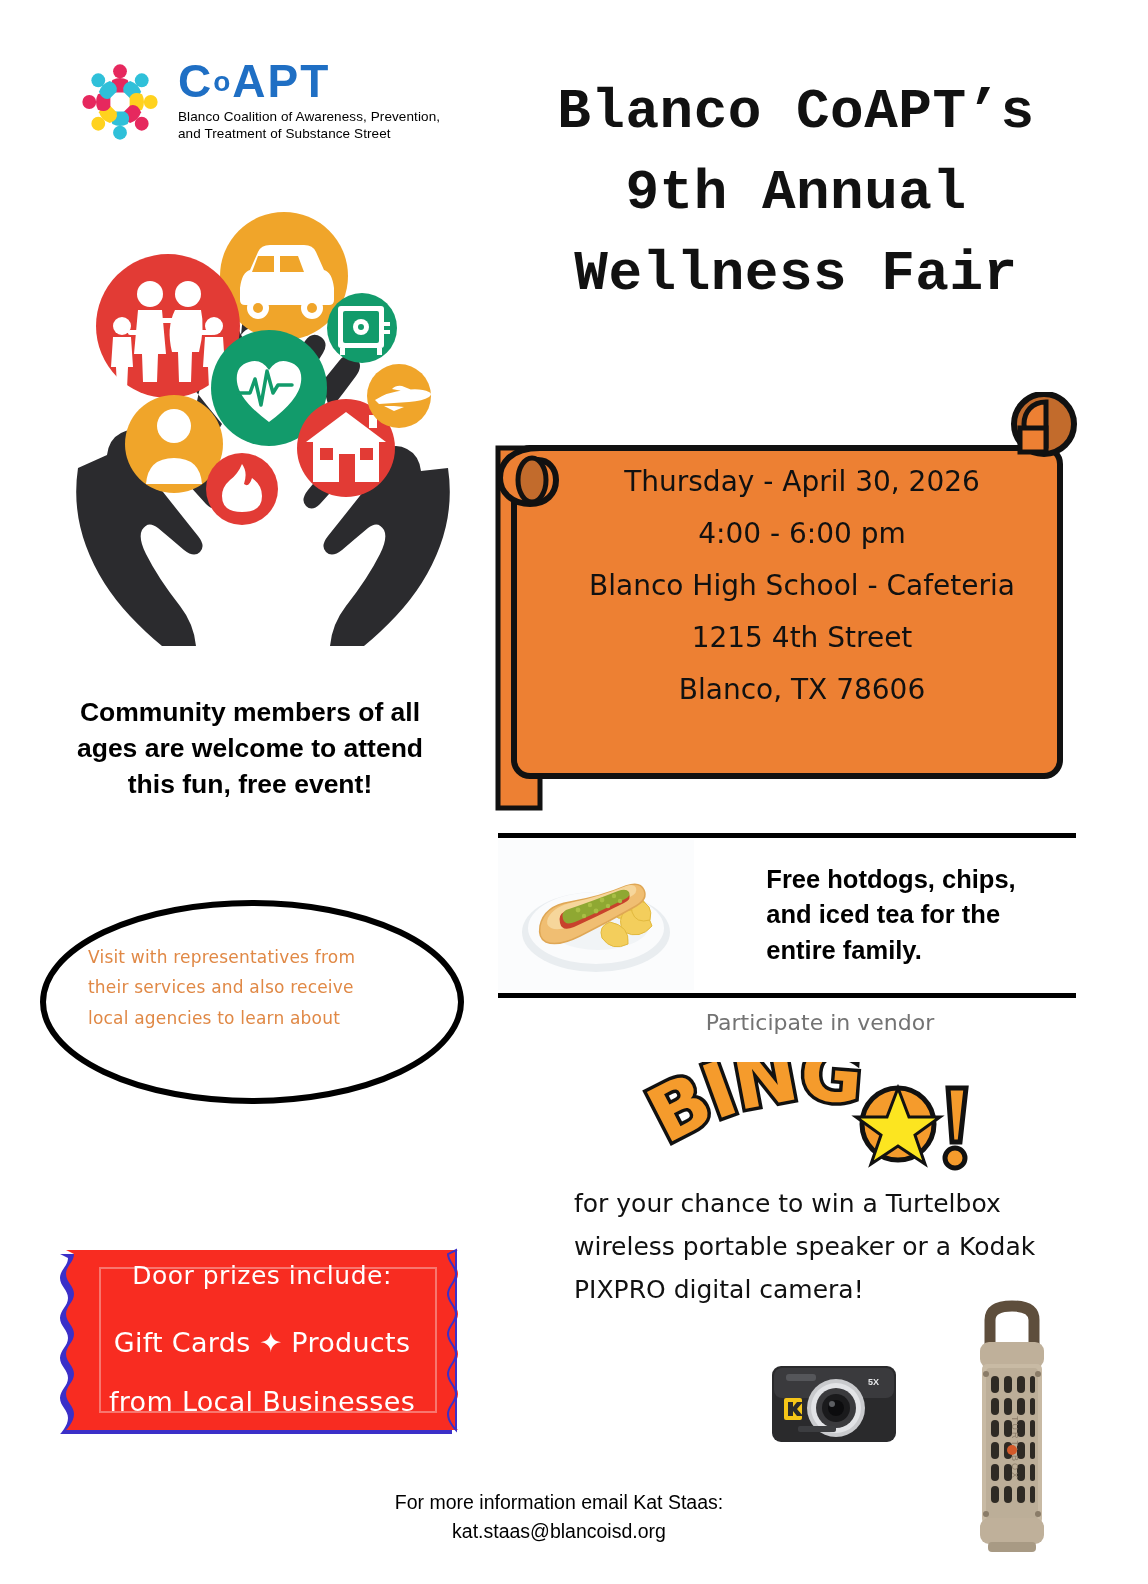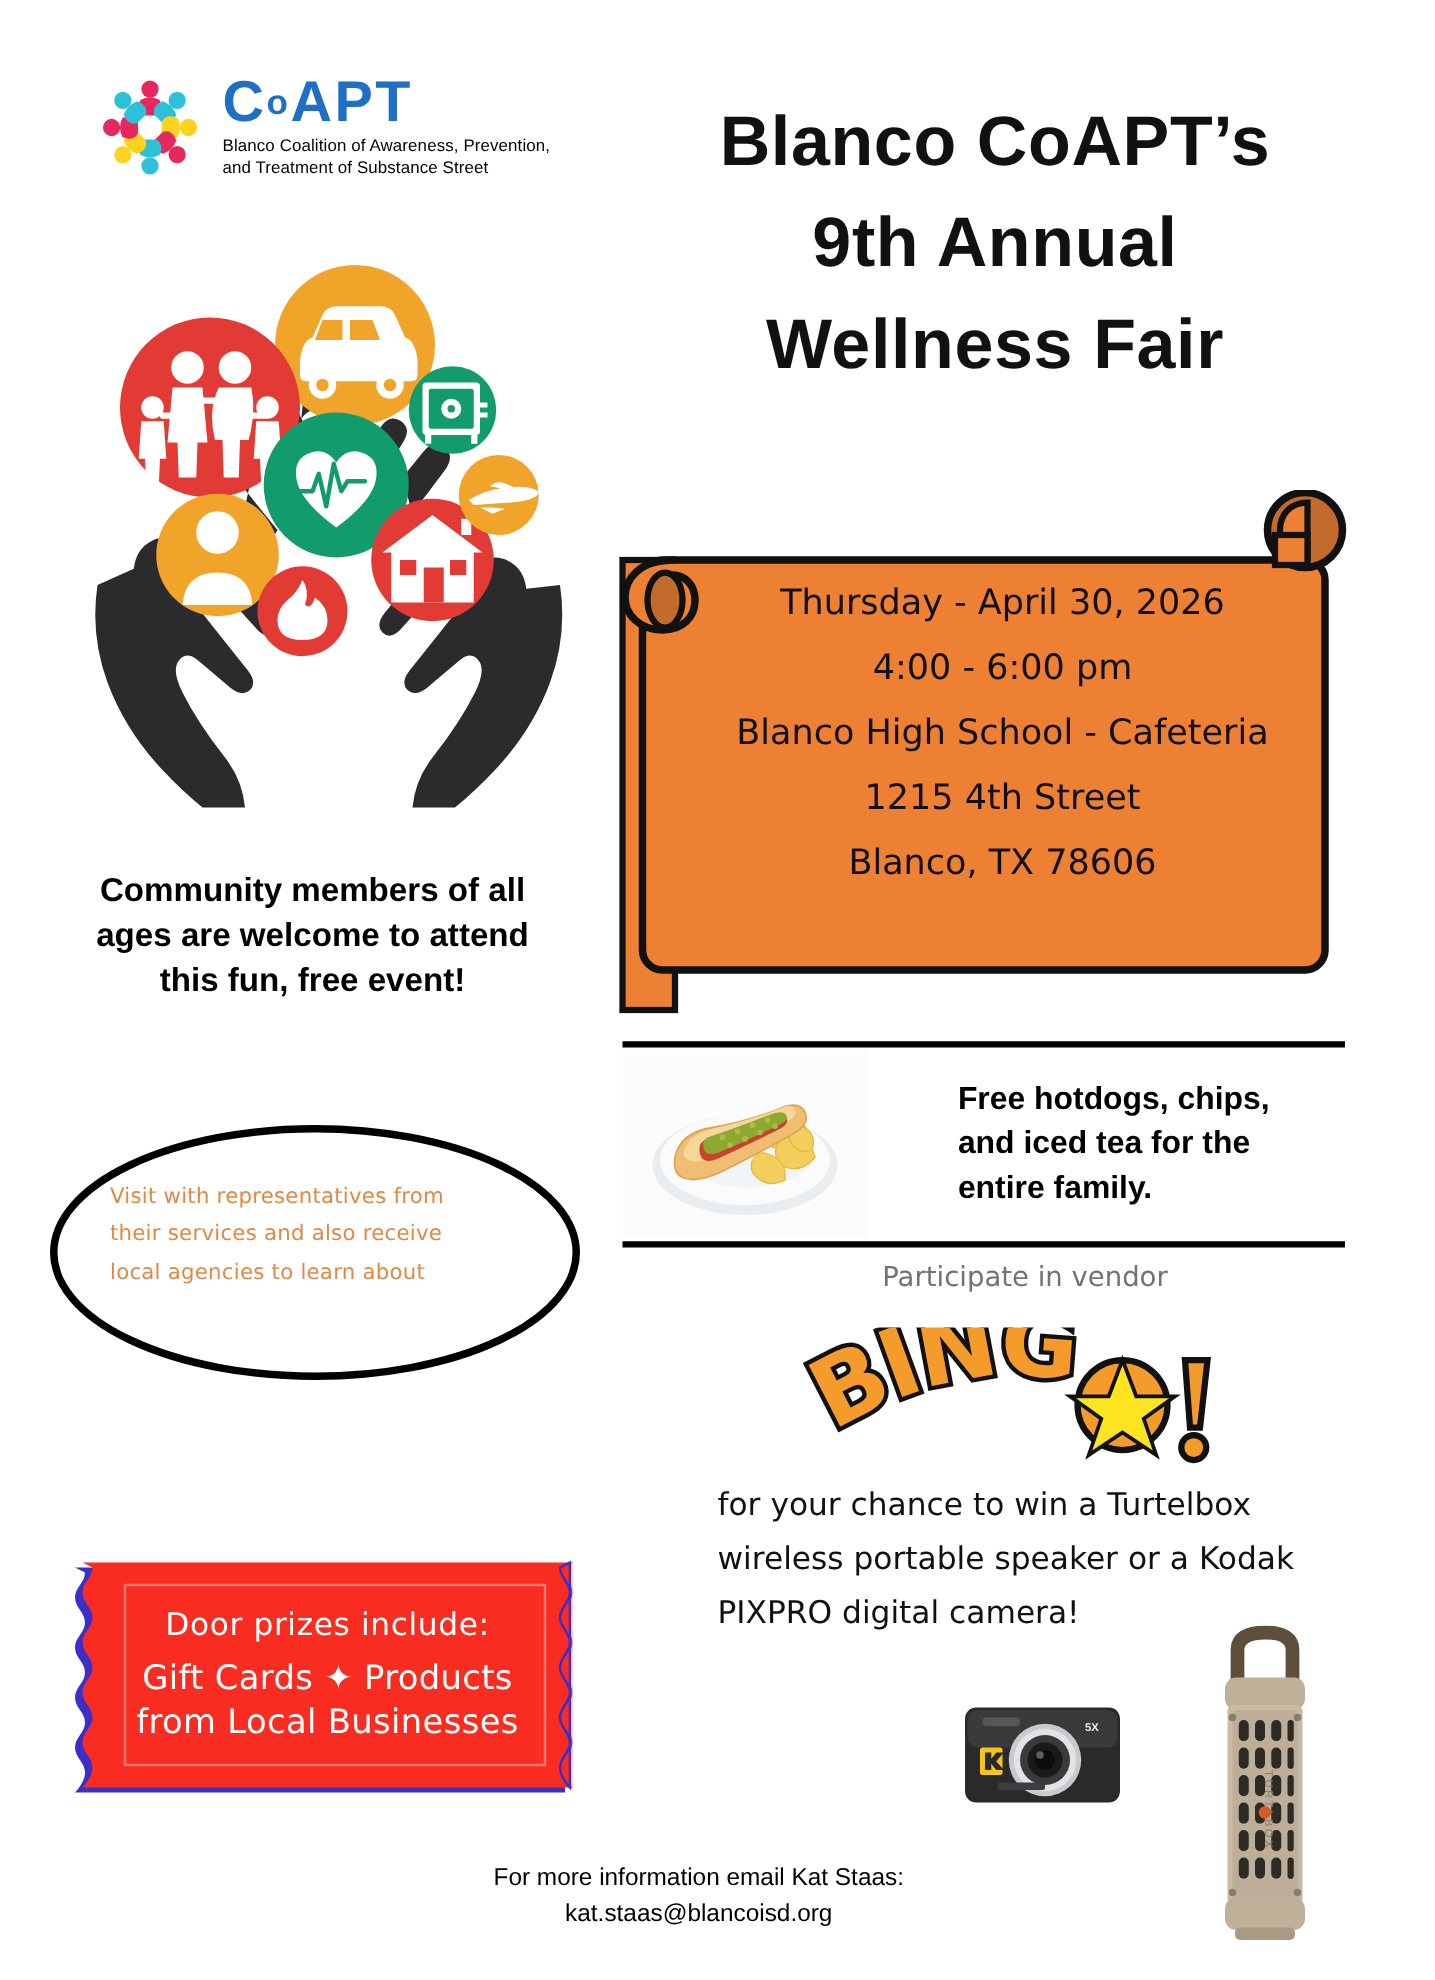--- a/index.html
+++ b/index.html
@@ -37,29 +37,29 @@
     color: #E08845; text-align: justify; letter-spacing: 0.2px;
   }
   #oval-text div:last-child { text-align: left; }
 
   
   #ticket-block { position: absolute; left: 52px; top: 1244px; width: 420px; height: 192px; }
   #ticket-block svg { position: absolute; inset: 0; }
   #ticket-text {
     position: absolute; inset: 0; display: flex; flex-direction: column;
     align-items: center; justify-content: center;
-    font-family: "DejaVu Sans", sans-serif; color: #fff; text-align: center;
+    font-family: "DejaVu Sans", sans-serif; color: #fff; text-align: center; gap: 24px;
   }
   .ticket-l1 { font-size: 25px; margin-bottom: 12px; letter-spacing: 0.5px; }
   .ticket-l2 { font-size: 27px; line-height: 1.28; letter-spacing: 0.3px; }
 
   
   #title-block {
     position: absolute; left: 496px; top: 72px; width: 600px;
-    text-align: center; font-family: Liberation Sans, sans-serif; font-weight: bold;
+    text-align: center; font-family: Liberation Mono, monospace; font-weight: bold;
     font-size: 56px; line-height: 1.45; color: #111; letter-spacing: 0.5px;
   }
 
   
   #scroll-block { position: absolute; left: 484px; top: 392px; width: 604px; height: 420px; }
   #scroll-block svg { position: absolute; inset: 0; }
   #scroll-text {
     position: absolute; left: 68px; top: 64px; width: 500px;
     text-align: center; font-family: "DejaVu Sans", sans-serif;
     font-size: 28px; line-height: 1.86; color: #111;

